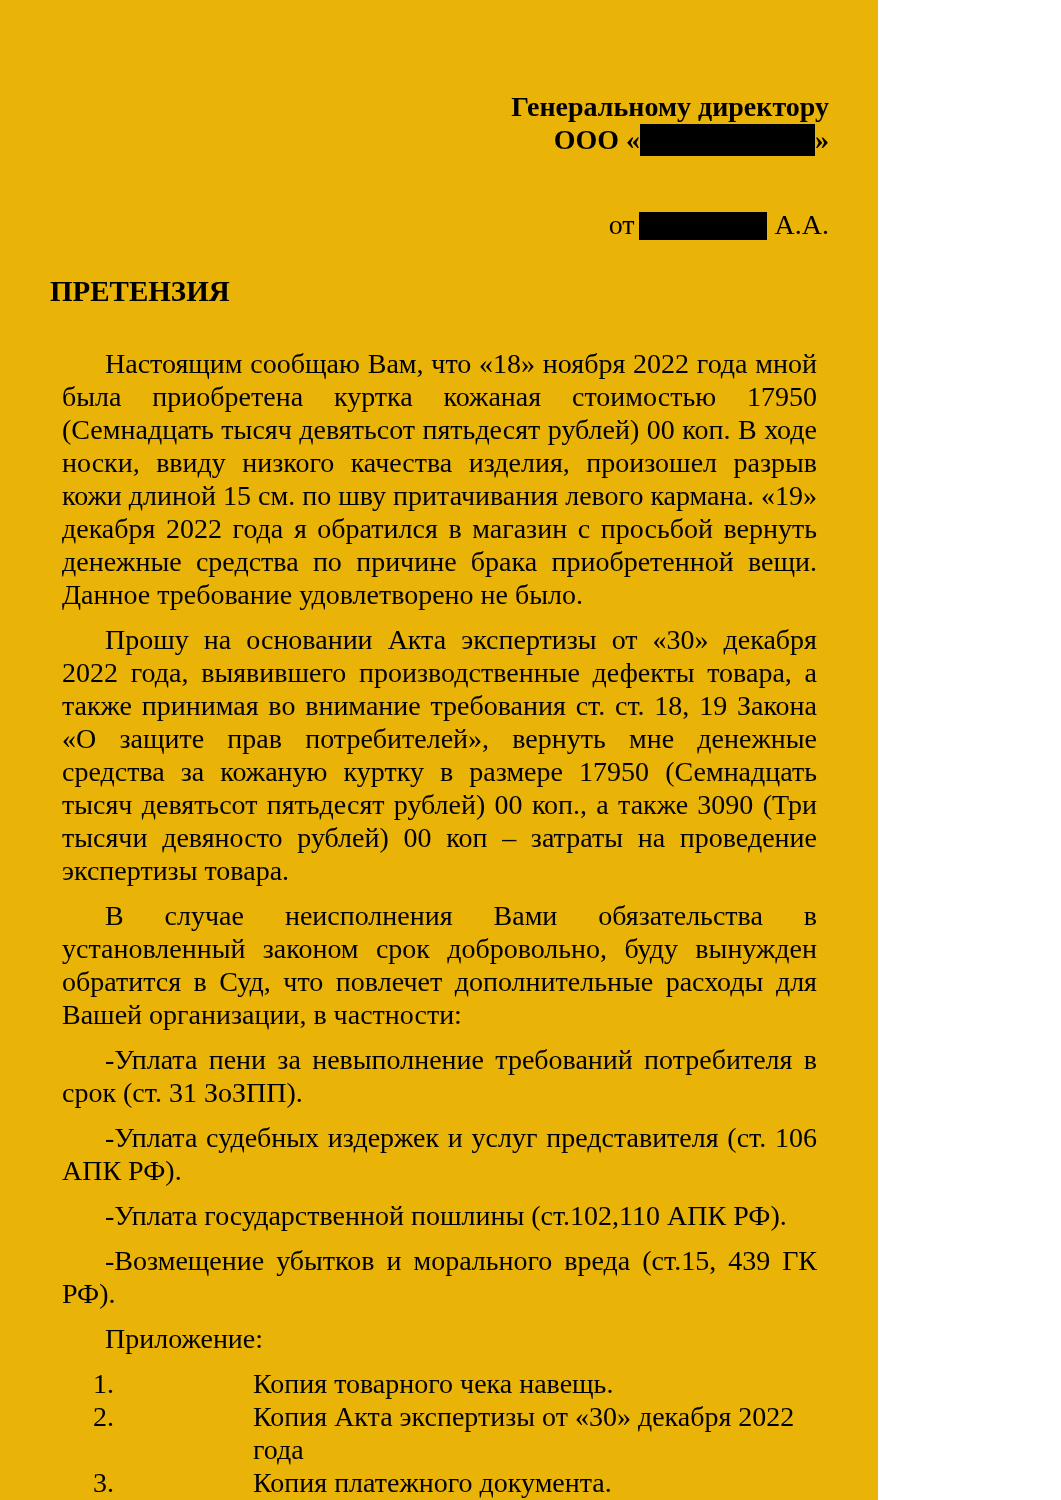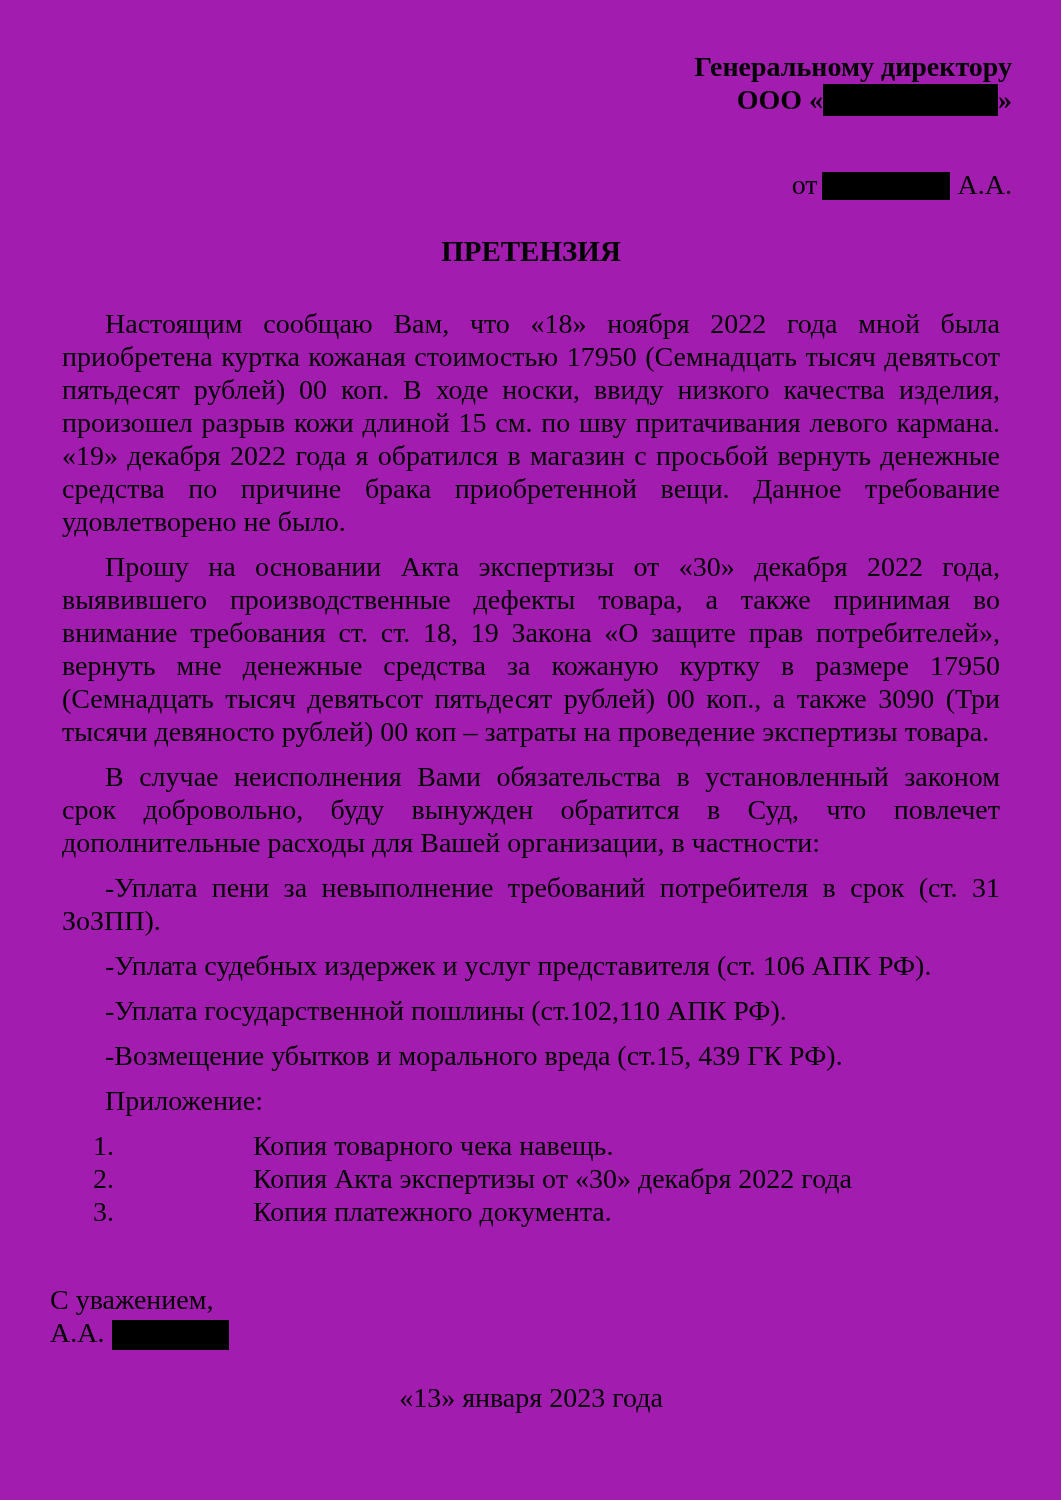--- a/index.html
+++ b/index.html
@@ -3,24 +3,24 @@
 <meta charset="utf-8">
 <style>
   html, body {
     margin: 0;
     padding: 0;
     background: #ffffff;
   }
   .page {
     position: relative;
     box-sizing: border-box;
-    width: 1061px;
+    width: 878px;
     height: 1500px;
-    background: #a21caf;
-    padding: 50px 49px 0 50px;
+    background: #eab308;
+    padding: 90px 49px 0 50px;
     font-family: "Liberation Serif", "DejaVu Serif", serif;
     font-size: 28px;
     line-height: 33px;
     color: #000000;
     overflow: hidden;
   }
   .recipient {
     text-align: right;
   }
   .bold-line {
@@ -46,21 +46,20 @@
     margin: 0 8px 0 4px;
   }
   .redact-signature {
     width: 117px;
     height: 30px;
     vertical-align: -8px;
     margin-left: 8px;
   }
   .doc-title {
     margin: 34px 0 39px 0;
-    text-align: center;
     font-size: 29px;
     font-weight: bold;
     line-height: 33px;
   }
   .para {
     margin: 12px;
     text-align: justify;
     text-indent: 43px;
   }
   .att-row {

